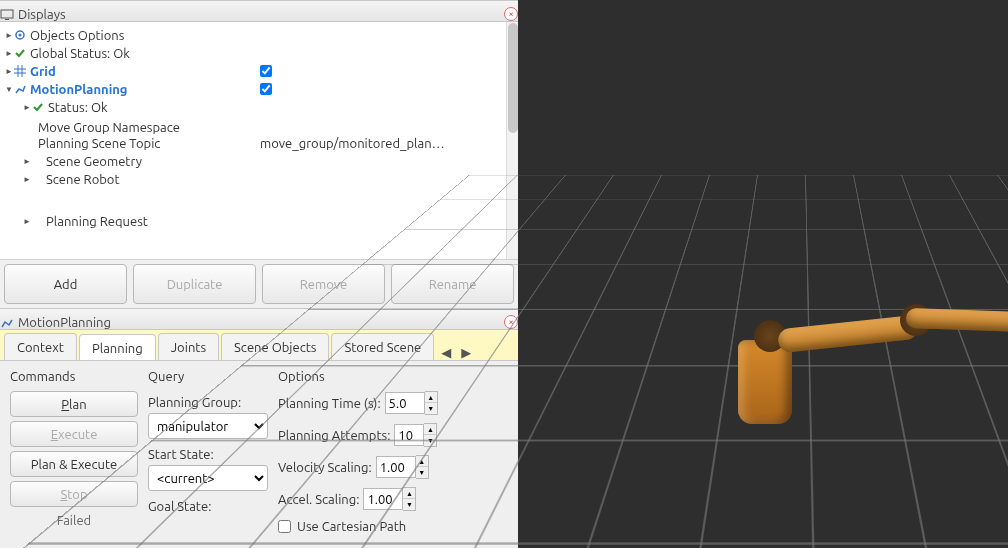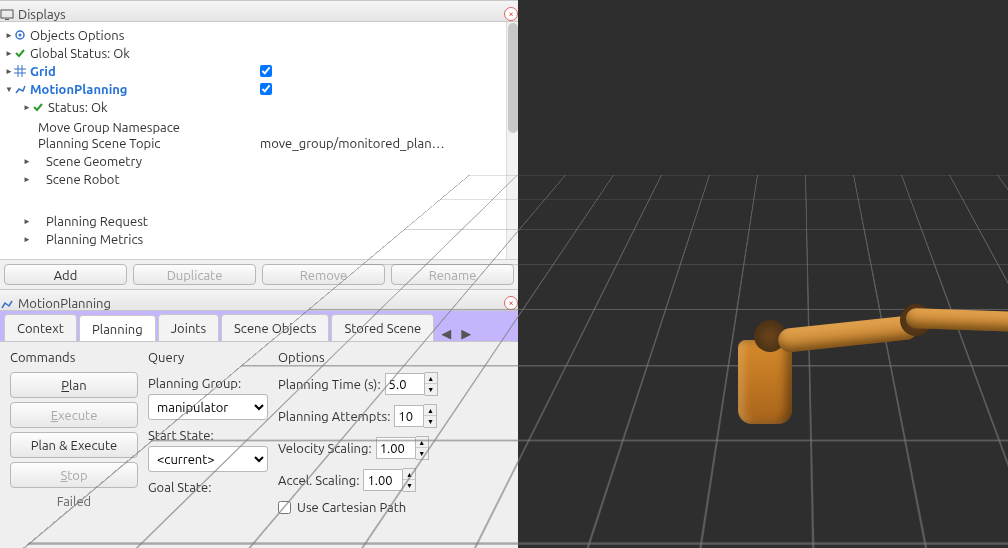--- a/index.html
+++ b/index.html
@@ -20,25 +20,25 @@
 .arrow { width: 10px; color: #555; font-size: 9px; display:inline-block; text-align:center; }
 .arrow.open::before { content:"▼"; font-size:8px;}
 .arrow.closed::before { content:"►"; font-size:8px;}
 .glob-ico { width:12px;height:12px;display:inline-block;margin-right:4px; }
 .node-label { color:#333; }
 .node-label.blue { color:#2873d8; font-weight:bold; }
 .node-val { position:absolute; left:260px; color:#333; }
 .chkbox { position:absolute; left:260px; width:12px; height:12px; }
 
 .btnbar { display:flex; gap:6px; padding:4px; }
-.btnbar button { flex:1; height:21px; background:linear-gradient(#fdfdfd,#e8e8e8); border:1px solid #b8b8b8; border-radius:4px; color:#333; cursor:pointer; font-size:13px; }
+.btnbar button { flex:1; height:40px; background:linear-gradient(#fdfdfd,#e8e8e8); border:1px solid #b8b8b8; border-radius:4px; color:#333; cursor:pointer; font-size:13px; }
 .btnbar button:disabled { color:#aaa; cursor:default; }
 
 .mp-panel { display:flex; flex-direction:column; flex:1; }
-.tabbar { display:flex; align-items:flex-end; height:30px; padding:2px 4px 0 4px; background:#c4b5fd; gap:2px; overflow:hidden; }
+.tabbar { display:flex; align-items:flex-end; height:30px; padding:2px 4px 0 4px; background:#fef9c3; gap:2px; overflow:hidden; }
 .tab { padding:6px 12px; border:1px solid #c8c8c8; border-bottom:none; border-radius:4px 4px 0 0; background:#f3f3f3; color:#333; cursor:pointer; white-space:nowrap; }
 .tab.active { background:#fff; position:relative; top:1px; }
 .tab-scroll { width:16px; text-align:center; color:#555; margin-left:2px; cursor:pointer; }
 
 .tabbody { background:#efefef; flex:1; padding:8px 10px; display:flex; gap:10px; border-top:1px solid #c8c8c8; }
 .col { display:flex; flex-direction:column; gap:4px; }
 .col h4 { font-weight:normal; color:#333; margin-bottom:4px; font-size:13px; }
 .col button { height:26px; min-width:110px; background:linear-gradient(#fdfdfd,#e8e8e8); border:1px solid #b8b8b8; border-radius:4px; color:#333; cursor:pointer; font-size:13px; padding:0 8px; }
 .col button:disabled { color:#aaa; }
 .col .subh { color:#333; margin-top:4px; }
@@ -134,25 +134,20 @@
       <div class="row" style="padding-left:22px;">
         <span class="arrow closed"></span>
         <span style="width:14px;"></span>
         <span class="node-label">Scene Robot</span>
       </div>
       <div class="row" style="padding-left:22px;margin-top:24px;">
         <span class="arrow closed"></span>
         <span style="width:14px;"></span>
         <span class="node-label">Planning Request</span>
       </div>
-      <div class="row" style="padding-left:22px;">
-        <span class="arrow closed"></span>
-        <span style="width:14px;"></span>
-        <span class="node-label">Planning Metrics</span>
-      </div>
     </div>
     <div class="tree-scroll">
         <div class="tree-thumb"></div>
       </div>
   </div>
 
   <div class="btnbar">
     <button>Add</button>
     <button disabled="">Duplicate</button>
     <button disabled="">Remove</button>

